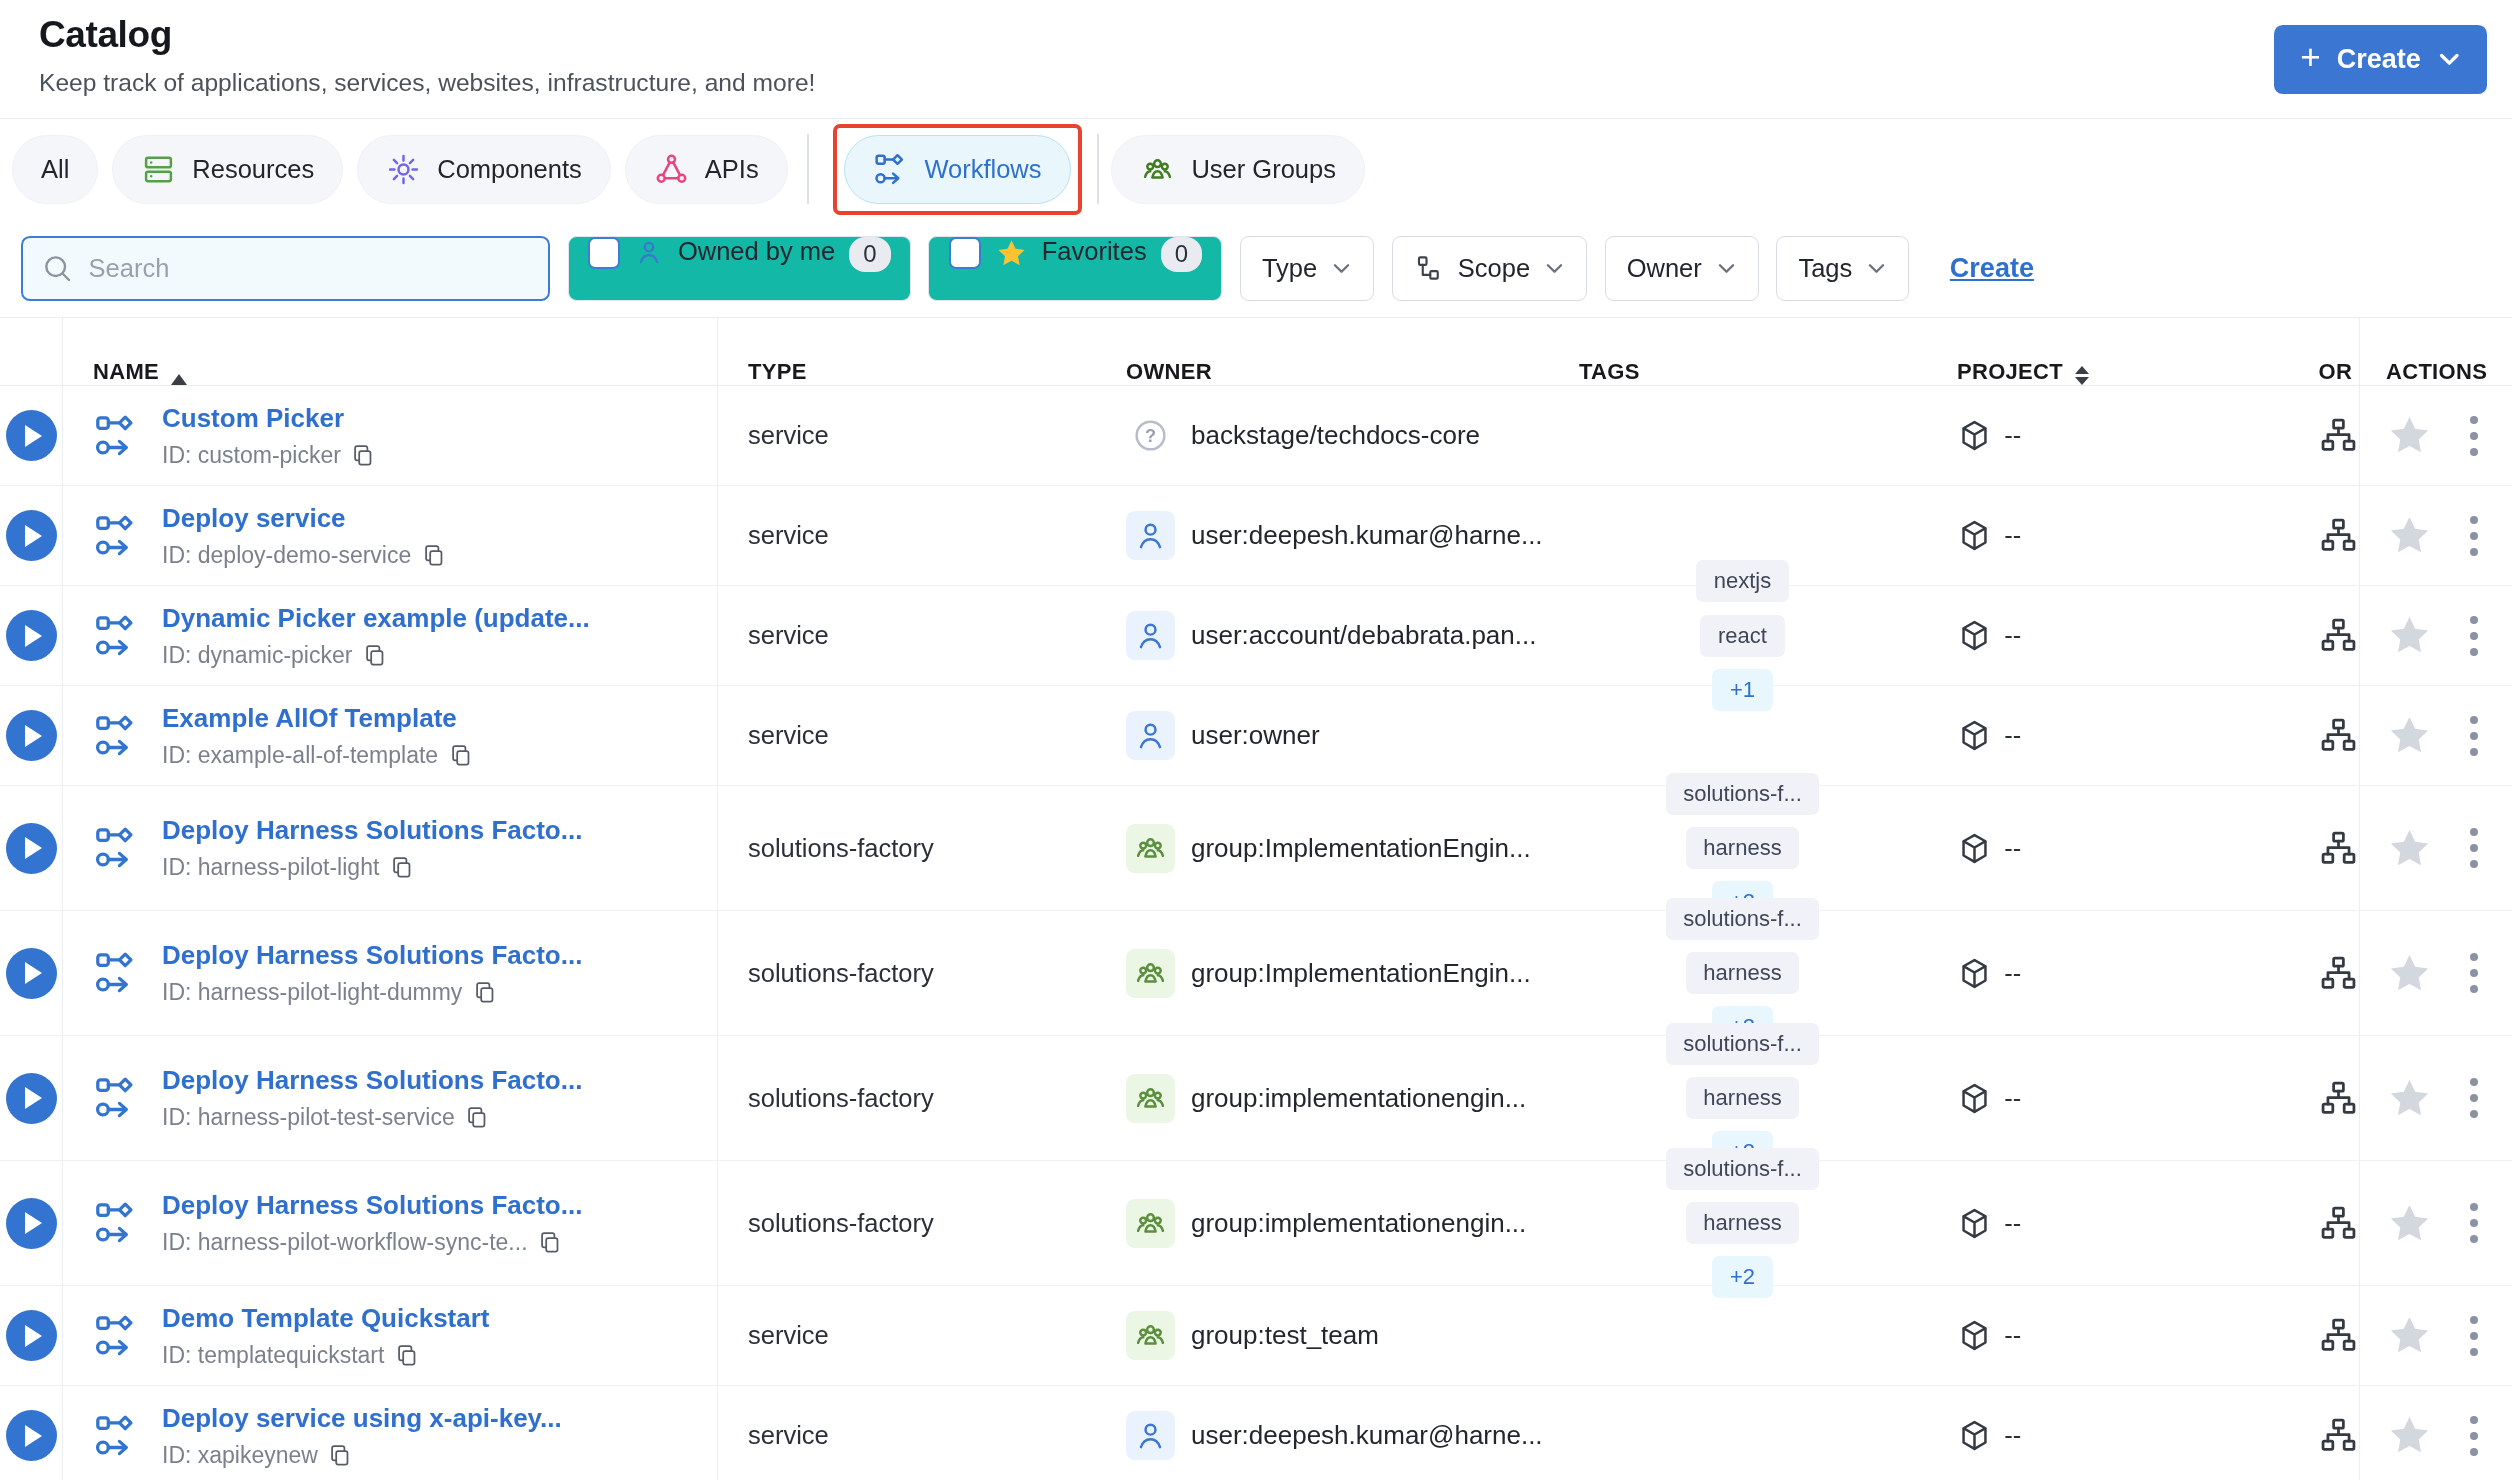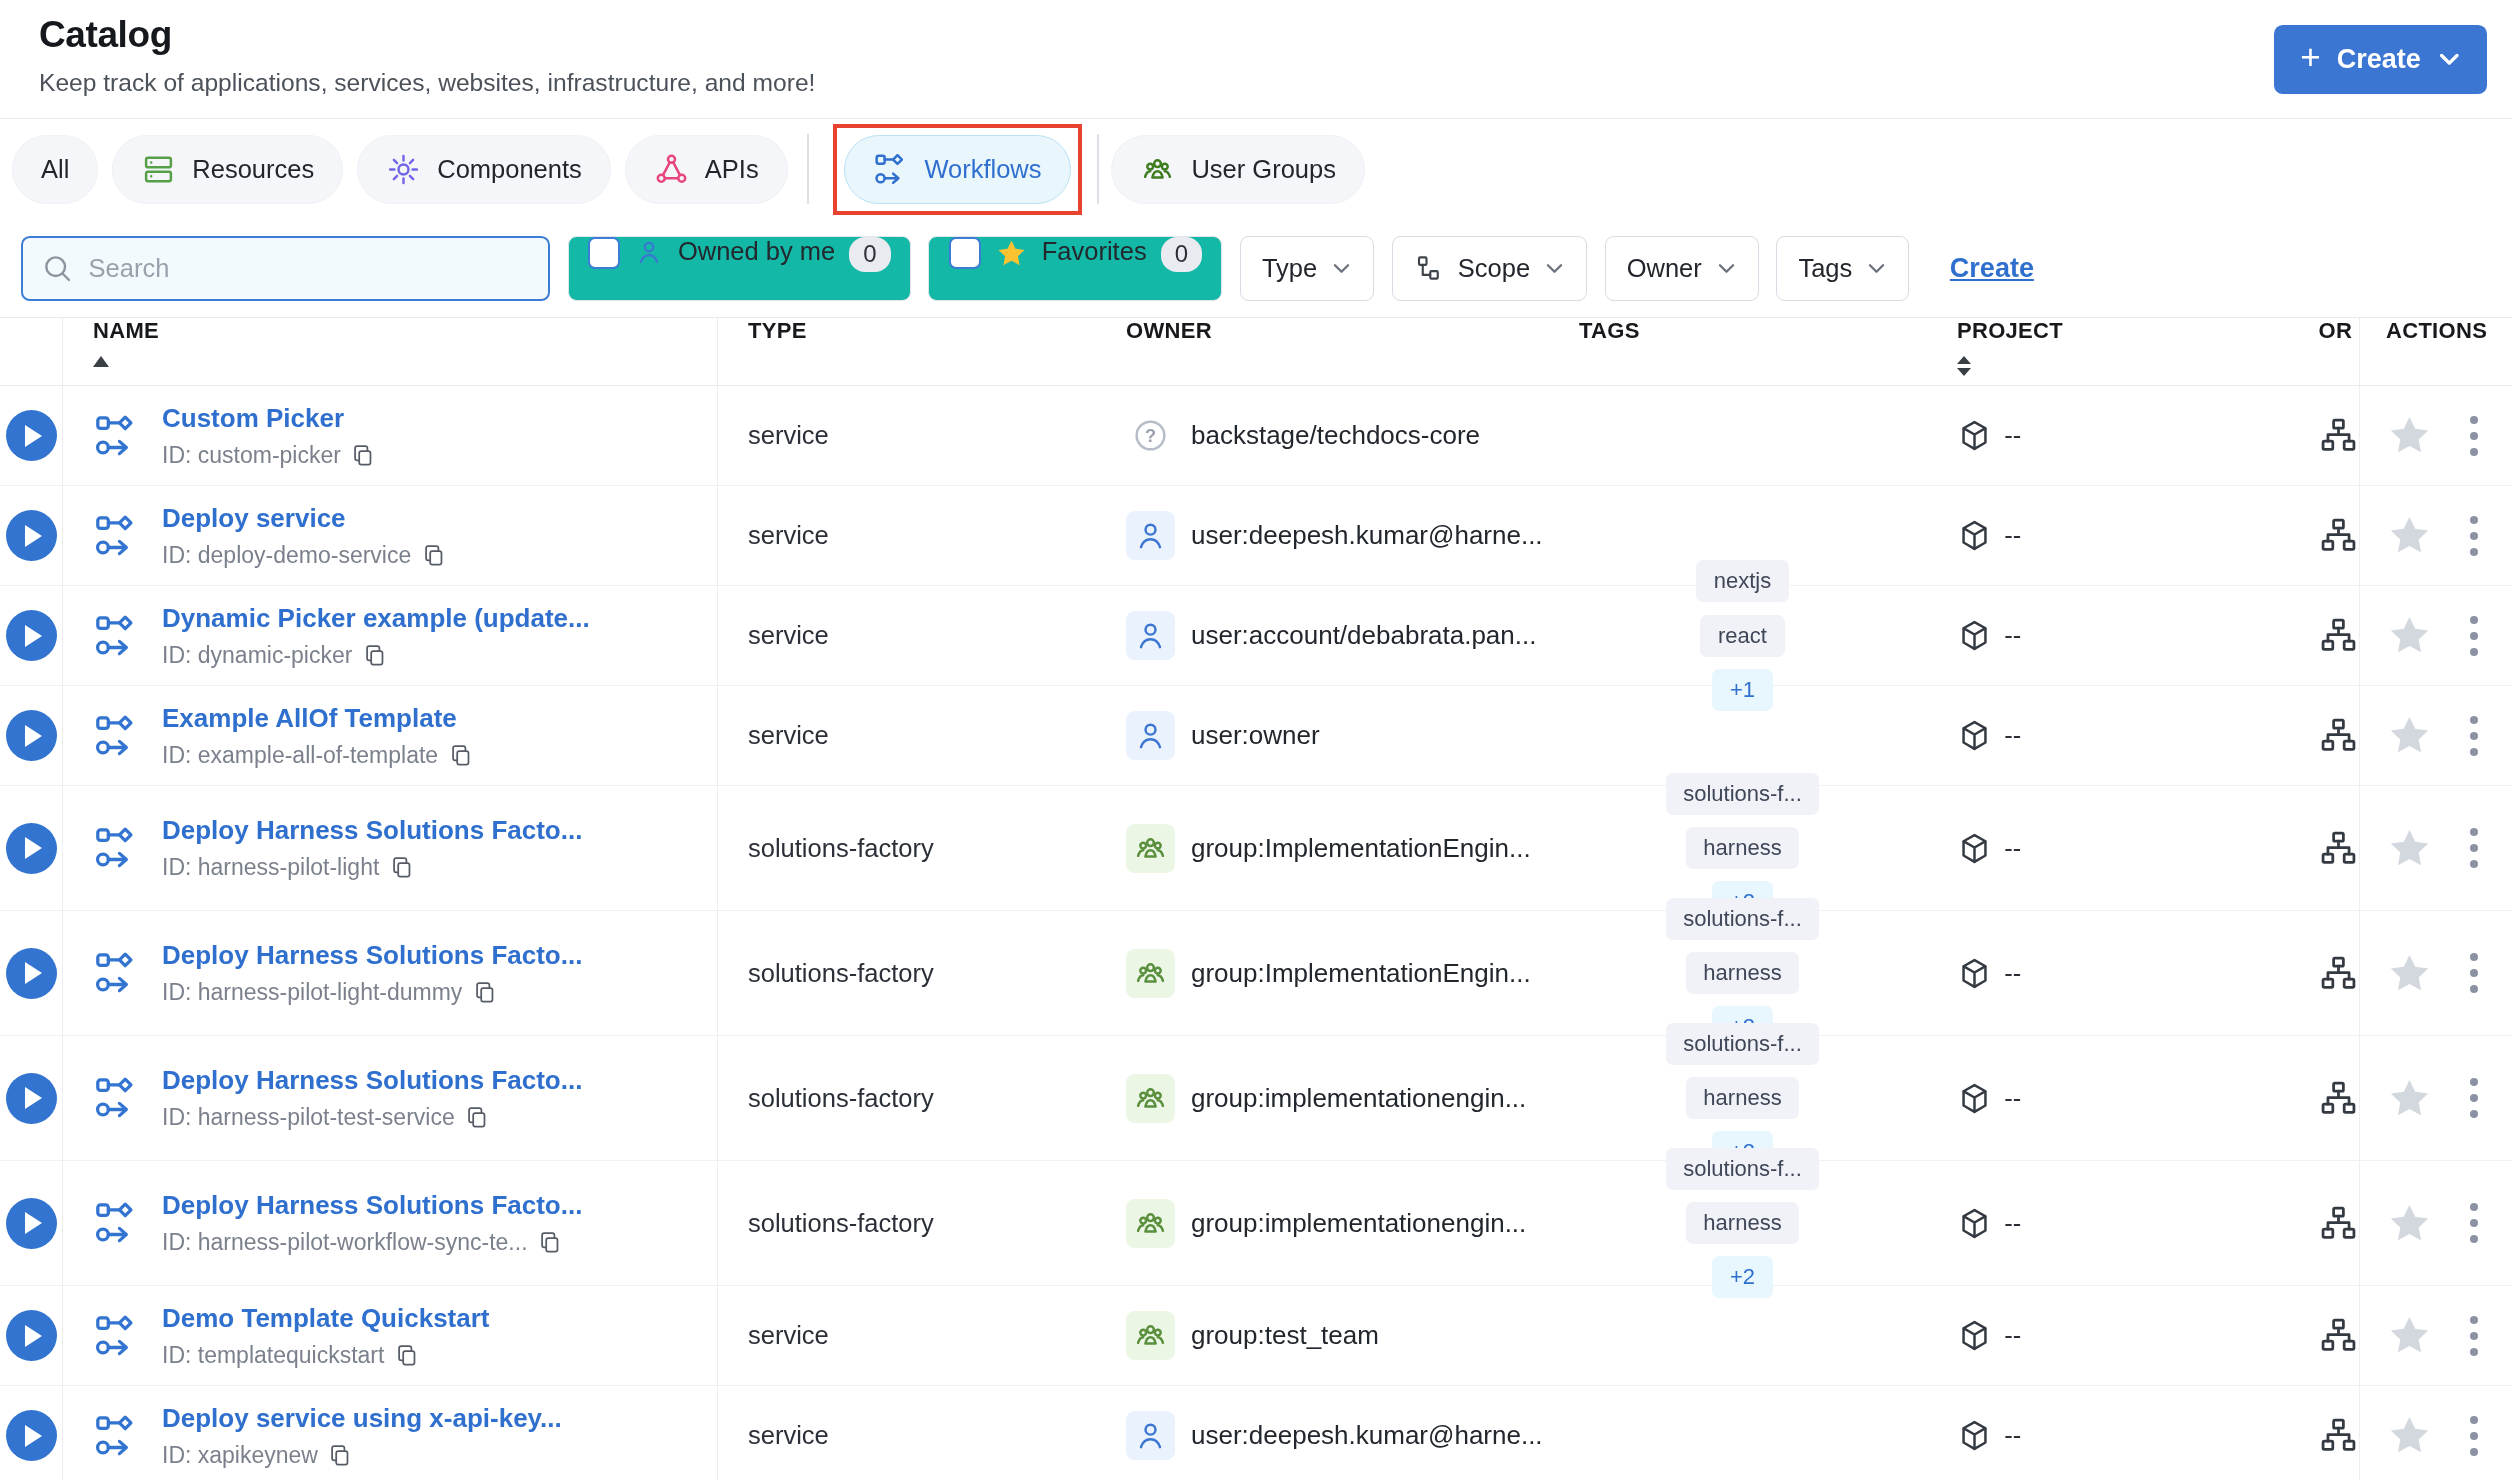--- a/index.html
+++ b/index.html
@@ -17,21 +17,21 @@
   .subtitle { margin-top:13px; font-size:24.6px; color:#4c525a; }
   .create-btn { position:absolute; right:24.6px; top:24.6px; height:69px; background:var(--btn); color:#fff; border-radius:8.8px; padding:0 26px; font-size:27px; font-weight:700; display:flex; align-items:center; gap:16px; }
   .create-plus { font-size:35px; font-weight:400; margin-top:-3.5px; }
   .create-btn .chev svg { width:24.6px; height:24.6px; color:#fff; }
 
   
   .tabs-row { height:100px; display:flex; align-items:center; padding-left:12px; }
   .chip { height:69px; box-sizing:border-box; border-radius:35px; background:var(--chip-bg); border:1.8px solid #f0f1f5; display:inline-flex; align-items:center; gap:16px; padding:0 28px; font-size:25.5px; color:#22262c; margin-right:14px; }
   .chip .chip-icon svg { width:35px; height:35px; }
   .chip.active { background:var(--active-bg); border-color:var(--active-border); color:var(--link); margin-right:0; }
-  .hl-box { border:4.4px solid var(--red); border-radius:0; padding:7px; margin:0 10.5px 0 12.3px; display:inline-flex; }
+  .hl-box { border:4.4px solid var(--red); border-radius:7px; padding:7px; margin:0 10.5px 0 12.3px; display:inline-flex; }
   .vsep { width:1.8px; height:70px; background:#dde0e6; margin:0 12.3px 0 5.3px; flex:none; }
 
   
   .filter-row { height:98px; display:flex; align-items:center; padding:0 24.6px 0 21px; gap:17.6px; }
   .search-box { width:529px; height:65px; box-sizing:border-box; background:var(--search-bg); border:2.6px solid var(--search-border); border-radius:8.8px; display:flex; align-items:center; gap:14px; padding:0 17.6px; flex:none; }
   .search-box .sic svg { width:32px; height:32px; color:#8d939e; }
   .search-input { flex:1; border:none; outline:none; background:transparent; font-size:25.5px; color:#22262c; }
   .search-input::placeholder { color:#9aa1ac; }
   .fchip { height:65px; box-sizing:border-box; background:#14b8a6; border:1.8px solid #e2e5eb; border-radius:8.8px; display:flex; align-items:flex-start; gap:14px; padding:0 19.3px; font-size:25.5px; color:#23272e; flex:none; }
   .checkbox { width:32px; height:32px; box-sizing:border-box; border:2.6px solid var(--search-border); border-radius:7px; background:#fff; flex:none; }
@@ -39,21 +39,21 @@
   .fchip .fav svg { width:33px; height:33px; color:var(--star-yellow); }
   .count-pill { background:#e9ebf1; border-radius:16px; padding:3.5px 14px; font-size:24px; color:#2c3139; }
   .dd { height:65px; box-sizing:border-box; background:#fff; border:1.8px solid #d8dbe3; border-radius:8.8px; display:flex; align-items:center; gap:14px; padding:0 21px; font-size:25.5px; color:#22262c; flex:none; }
   .dd .chev svg { width:21px; height:21px; color:#6c727c; }
   .dd .dd-icon svg { width:30px; height:30px; color:#3c424a; }
   .reset-link { color:var(--link); font-size:27px; font-weight:700; margin-left:23px; }
 
   
   .table { border-top:1.8px solid var(--border); }
   .thead { display:flex; height:67px; border-bottom:1.8px solid var(--border); }
-  .thead > div { display:flex; align-items:flex-start; gap:12.3px; font-size:22px; font-weight:700; color:#17191d; letter-spacing:0.3px; box-sizing:border-box;flex-direction:column; }
+  .thead > div { display:flex; align-items:flex-end; gap:12.3px; font-size:22px; font-weight:700; color:#17191d; letter-spacing:0.3px; box-sizing:border-box; }
   .trow { display:flex; align-items:center; border-bottom:1.8px solid var(--row-border); height:99px; background:#fff; }
   .trow.tall { height:124px; }
 
   .c-play { width:63px; flex:none; align-self:stretch; border-right:1.8px solid var(--col-border); display:flex; align-items:center; justify-content:center; box-sizing:border-box; }
   .c-name { width:655px; flex:none; box-sizing:border-box; padding-left:30px; border-right:1.8px solid var(--col-border); align-self:stretch; display:flex; align-items:center; gap:23px; }
   .c-type { width:394px; flex:none; box-sizing:border-box; padding-left:30px; }
   .c-owner { width:453px; flex:none; box-sizing:border-box; padding-left:14px; display:flex; align-items:center; gap:16px; }
   .c-tags { width:378px; flex:none; box-sizing:border-box; padding-left:14px; }
   .c-project { width:372px; flex:none; box-sizing:border-box; padding-left:14px; display:flex; align-items:center; gap:12.3px; }
   .c-org { width:45px; flex:none; box-sizing:border-box; border-right:1.8px solid var(--col-border); align-self:stretch; display:flex; align-items:center; overflow:hidden; padding-left:3.5px; white-space:nowrap; }

